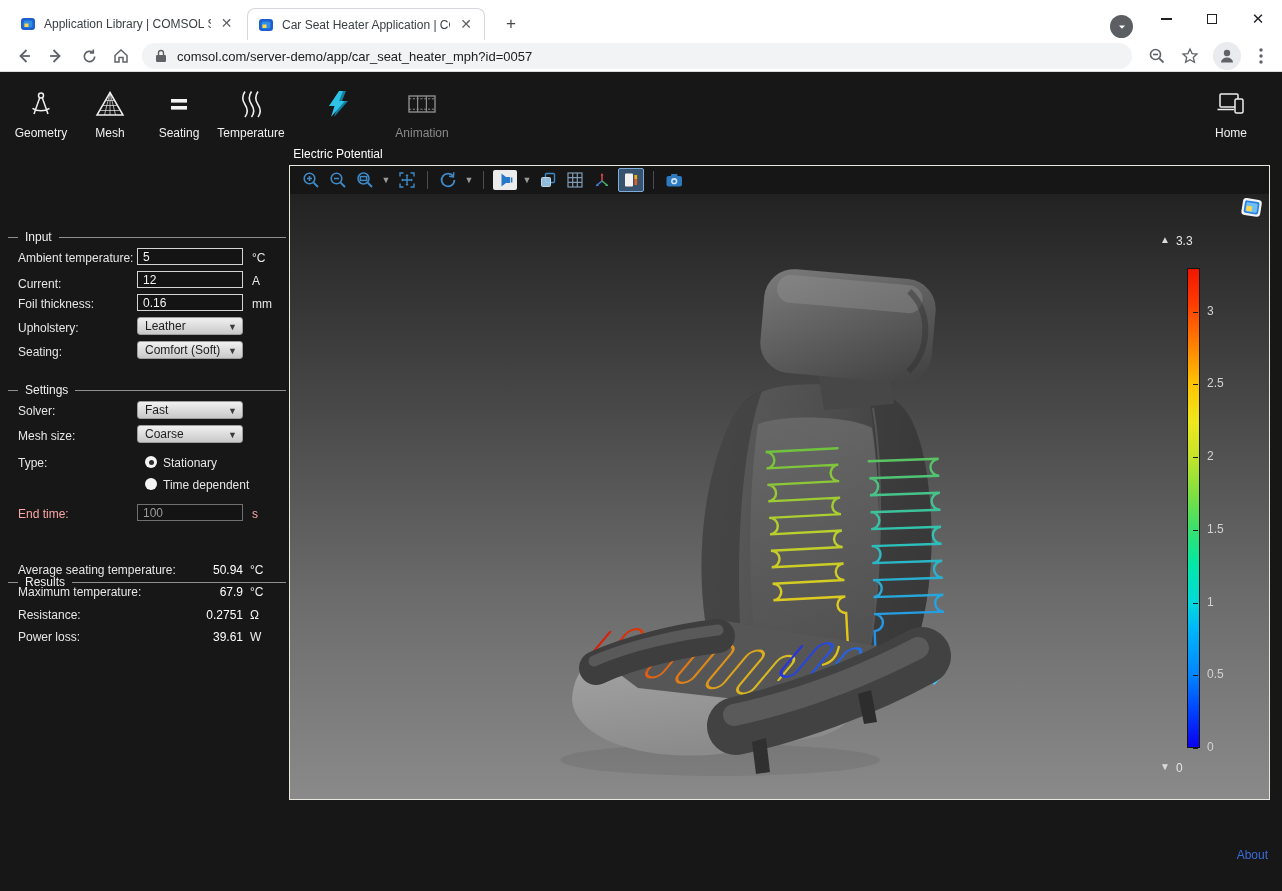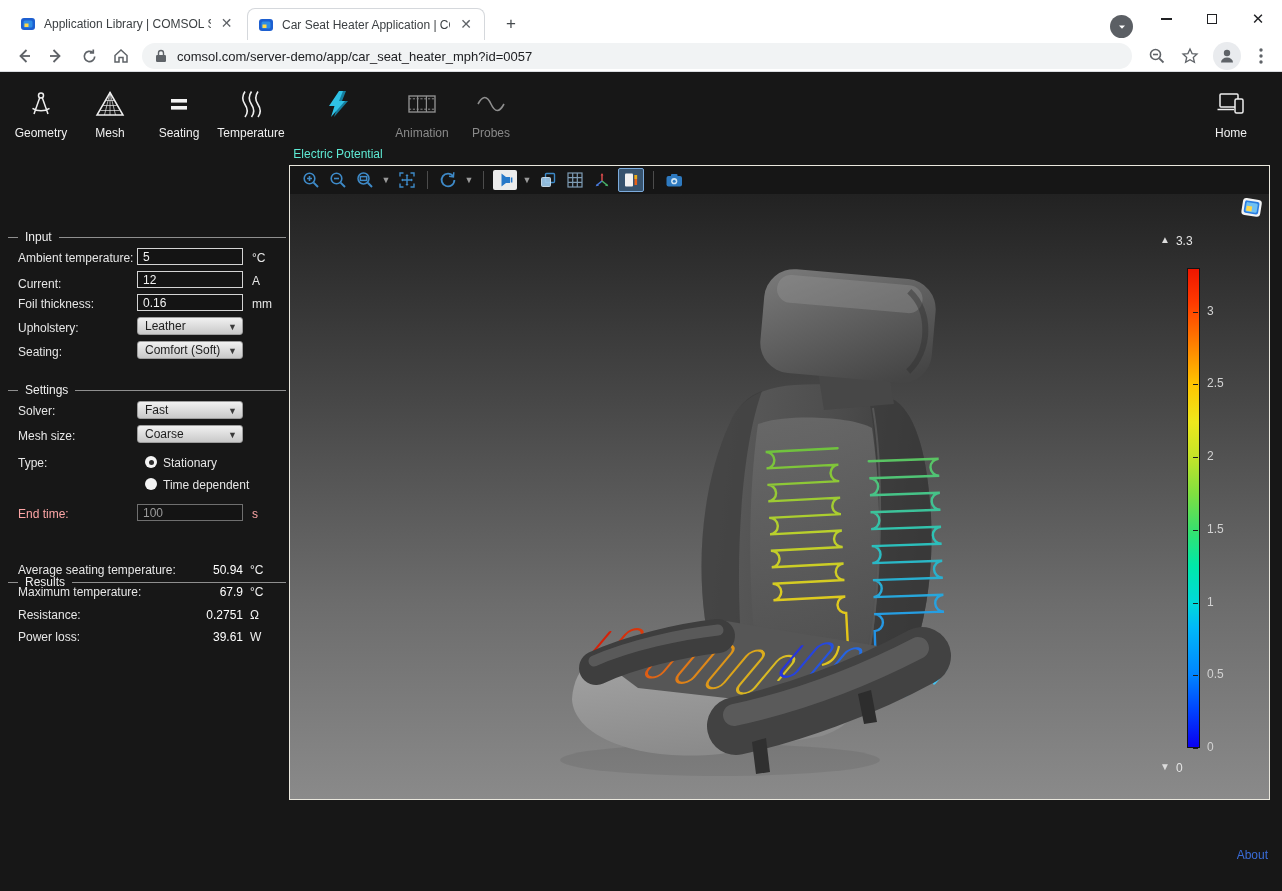--- a/index.html
+++ b/index.html
@@ -31,21 +31,21 @@
   .avatar { position:absolute; left:1213px; top:2px; width:28px; height:28px; border-radius:50%; background:#e9ebee; display:flex; align-items:center; justify-content:center; }
 
   
   .app { position:absolute; left:0; top:72px; width:1282px; height:706px; background:#171717; }
 
   
   .ribbon { position:absolute; left:0; top:0; width:1282px; height:80px; background:#171717; }
   .rib-item { position:absolute; top:14px; transform:translateX(-50%); display:flex; flex-direction:column; align-items:center; width:110px; }
   .rib-item .ric { height:36px; display:flex; align-items:center; justify-content:center; }
   .rib-item .rlb { margin-top:4px; font-size:12px; color:#f0f0f0; white-space:nowrap; }
-  .rib-item.active .rlb { color:#5eead4;margin-top:25px; }
+  .rib-item.active .rlb { color:#ffffff;margin-top:25px; }
   .rib-item.disabled .rlb { color:#8a8a8a; }
 
   
   .sidebar { position:absolute; left:8px; top:80px; width:278px; height:739px; font-size:12px; color:#e6e6e6; }
   .legend { position:absolute; left:0; width:278px; display:flex; align-items:center; color:#f0f0f0; }
   .legend::before { content:""; width:10px; height:1px; background:#8f8f8f; margin-right:7px; }
   .legend::after { content:""; flex:1; height:1px; background:#8f8f8f; margin-left:7px; }
   .flabel { position:absolute; left:10px; white-space:nowrap; }
   .funit { position:absolute; left:244px; }
   .tfield { position:absolute; left:129px; width:106px; height:17px; background:#141414; border:1px solid #d4d4d4; color:#f2f2f2; font-size:12px; font-family:inherit; padding:0 0 0 5px; }
@@ -230,28 +230,20 @@
       <div class="rib-item disabled" style="left:422px;">
         <span class="ric">
           <svg width="32" height="30" viewBox="0 0 32 30" fill="none" stroke="#8e8e8e">
               <rect x="3" y="7" width="26" height="16" stroke-width="1.4"></rect>
               <path d="M11.6 7 V23 M20.4 7 V23" stroke-width="1.2"></path>
               <path d="M3 9.8 H29 M3 20.2 H29" stroke-width="1" stroke-dasharray="2.2 1.6"></path>
             </svg>
         </span>
         <span class="rlb">Animation</span>
       </div>
-      <div class="rib-item disabled" style="left:491px;">
-        <span class="ric">
-          <svg width="32" height="30" viewBox="0 0 32 30" fill="none" stroke="#8e8e8e" stroke-width="1.6">
-              <path d="M3 15 q7 -13 13 0 q6 13 13 0"></path>
-            </svg>
-        </span>
-        <span class="rlb">Probes</span>
-      </div>
       <div class="rib-item" style="left:1231px;">
         <span class="ric">
           <svg width="32" height="30" viewBox="0 0 32 30" fill="none" stroke="#eeeeee" stroke-width="1.5">
               <rect x="5" y="5" width="18" height="13" rx="1"></rect>
               <path d="M2.5 20.5 H19"></path>
               <rect x="20" y="10" width="8" height="14" rx="1.5" fill="#171717"></rect>
             </svg>
         </span>
         <span class="rlb">Home</span>
       </div>

